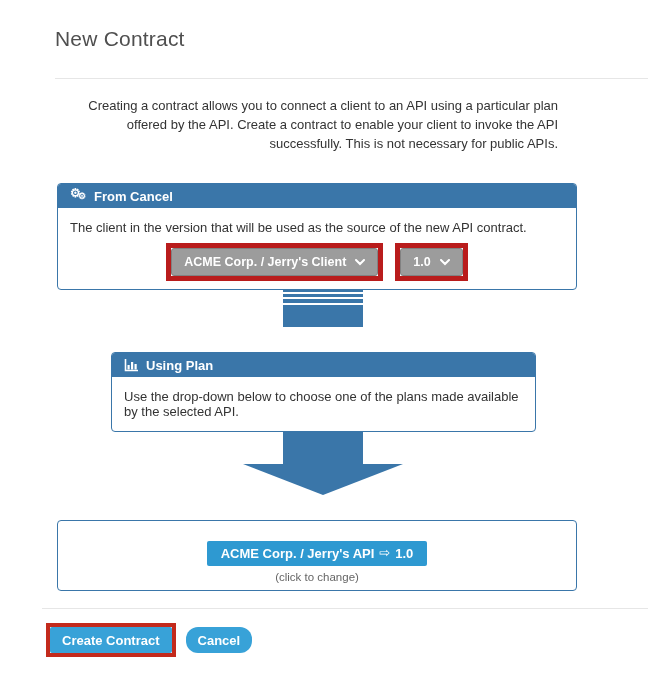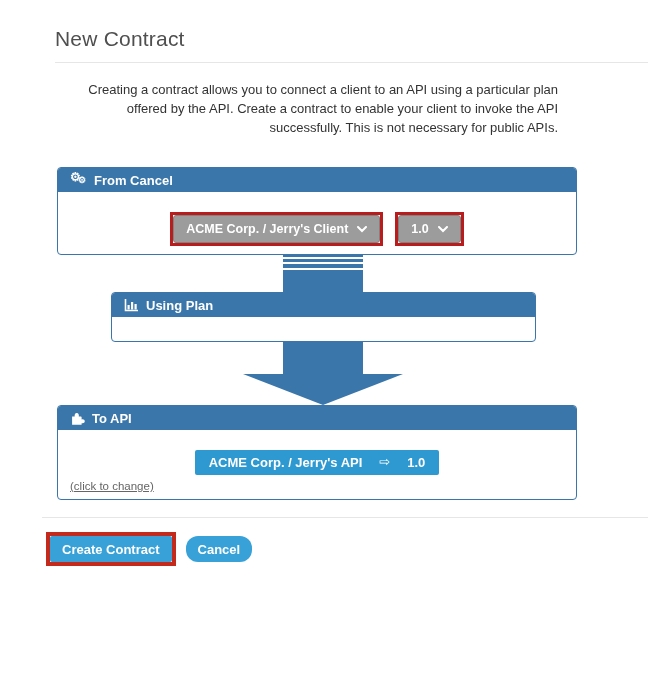--- a/index.html
+++ b/index.html
@@ -7,32 +7,32 @@
   body {
     width: 650px; height: 700px;
     font-family: "Liberation Sans", sans-serif;
     color: #333;
     overflow: hidden;
   }
   .content { padding: 27px 2px 0 55px; }
 
   h1.page-title {
     font-size: 21px; font-weight: 400; color: #4f4f4f;
-    letter-spacing: .2px; margin-bottom: 11px;
+    letter-spacing: .2px; margin-bottom: 27px;
   }
   .rule { border: none; border-top: 1px solid #e6e6e6; height: 0; }
   .intro {
     margin: 17px 0 0 15px; width: 488px;
     font-size: 13px; line-height: 19px; color: #333; text-align: right;
   }
 
   
   .panel {
     border: 1px solid #3a76a9; border-radius: 4px;
-    background: #fff; overflow: visible;
+    background: #fff; overflow: visible; margin-top: 25px;
   }
   .panel-head {
     background: #3a76a9; color: #fff;
     border-radius: 3px 3px 0 0;
     padding: 4px 12px; height: 24px;
     font-size: 13px; font-weight: bold;
     display: flex; align-items: center; gap: 7px;
   }
   .panel-body { padding: 12px; font-size: 13px; color: #333; }
 
@@ -46,21 +46,21 @@
   .to-api      .panel-body p { width: 496px; }
 
   
   .cogs { position: relative; display: inline-block; width: 17px; height: 15px; flex: 0 0 17px; }
   .cogs .g1 { position: absolute; left: 0; top: -3px; font-size: 12px; line-height: 14px; }
   .cogs .g2 { position: absolute; left: 8px; top: 2px; font-size: 9px; line-height: 10px; }
   .hdr-svg { display: inline-block; flex: 0 0 auto; }
 
   
   .dd-row { display: flex; justify-content: center; align-items: stretch; margin-top: 8px; }
-  .hl-orange { border: 3px solid #b91c1c; display: inline-flex; }
+  .hl-orange { border: 5px solid #b91c1c; display: inline-flex; }
   .hl-orange + .hl-orange { margin-left: 12px; }
   .dropdown {
     background: #9c9c9c; border: 1px solid #818181; border-radius: 3px;
     color: #fff; font-weight: bold; font-size: 12.5px;
     padding: 5px 12px; height: 28px;
     display: inline-flex; align-items: center; gap: 9px;
     cursor: pointer; white-space: nowrap;
   }
   .chev { display: inline-block; }
 
@@ -75,25 +75,25 @@
     border-right: 80px solid transparent;
     border-top: 31px solid #3a76a9;
   }
 
   
   .api-btn-row { display: flex; justify-content: center; margin-top: 6px; }
   .api-btn {
     background: #2e99d1; border: none; border-radius: 2px;
     color: #fff; font-weight: bold; font-size: 13px;
     padding: 8px 14px; height: 25px;
-    display: inline-flex; align-items: center; gap: 17px;
+    display: inline-flex; align-items: center; gap: 5px;
     cursor: pointer; white-space: nowrap;
   }
   .api-arrow { font-weight: normal; font-size: 13px; position: relative; top: -1px; }
-  .hint { margin-top: 5px; font-size: 11.5px; color: #666; text-decoration: underline; }
+  .hint { text-align: center; margin-top: 5px; font-size: 11.5px; color: #666; }
 
   .bottom-rule { margin: 17px 0 0 -13px; }
 
   
   .actions { margin: 14px 0 0 -9px; display: flex; align-items: center; }
   .hl-red { border: 4px solid #c32a1c; display: inline-flex; }
   .btn-blue {
     background: #38a2d8; border: none; border-radius: 2px;
     color: #fff; font-weight: bold; font-size: 13px;
     padding: 0 12px; height: 26px;
@@ -114,20 +114,21 @@
 
   <div class="panel from-client">
     <div class="panel-head">
       <span class="cogs">
         <span class="g1">⚙</span>
         <span class="g2">⚙</span>
       </span>
       <span>From Cancel</span>
     </div>
     <div class="panel-body">
+      <p>The client in the version that will be used as the source of the new API contract.</p>
       <div class="dd-row">
         <span class="hl-orange">
           <button class="dropdown">
             <span>ACME Corp. / Jerry's Client</span>
             <svg class="chev" width="10" height="7" viewBox="0 0 10 7">
                 <path d="M1 1 L5 5 L9 1" stroke="#fff" stroke-width="2" fill="none" stroke-linecap="round"></path>
               </svg>
           </button>
         </span>
         <span class="hl-orange">
@@ -156,35 +157,30 @@
     <div class="panel-head">
       <svg class="hdr-svg" width="15" height="13" viewBox="0 0 15 13">
         <path d="M1.5 0 V11.5 H14" stroke="#fff" stroke-width="1.6" fill="none"></path>
         <rect x="3.5" y="6" width="2.2" height="4.5" fill="#fff"></rect>
         <rect x="7" y="3" width="2.2" height="7.5" fill="#fff"></rect>
         <rect x="10.5" y="5" width="2.2" height="5.5" fill="#fff"></rect>
       </svg>
       <span>Using Plan</span>
     </div>
     <div class="panel-body">
+      <p>Use the drop-down below to choose one of the plans made available by the selected API.</p>
     </div>
   </div>
 
   <div>
     <div class="arrow-shaft" style="height:32px"></div>
     <div class="arrow-head"></div>
   </div>
 
   <div class="panel to-api">
-    <div class="panel-head">
-      <svg class="hdr-svg" width="15" height="14" viewBox="0 0 16 15">
-        <path fill="#fff" d="M2.2 6 H5 C4.6 3.8 5.5 2.2 7.2 2.2 C8.9 2.2 9.8 3.8 9.4 6 H11.6 C12.1 6 12.4 6.3 12.4 6.8 V9 C14.4 8.6 15.8 9.5 15.8 11 C15.8 12.5 14.4 13.4 12.4 13 V14.8 H2.2 Z"></path>
-      </svg>
-      <span>To API</span>
-    </div>
     <div class="panel-body">
       <div class="api-btn-row">
         <button class="api-btn">
           <span>ACME Corp. / Jerry's API</span>
           <span class="api-arrow">⇨</span>
           <span>1.0</span>
         </button>
       </div>
       <div class="hint">(click to change)</div>
     </div>

